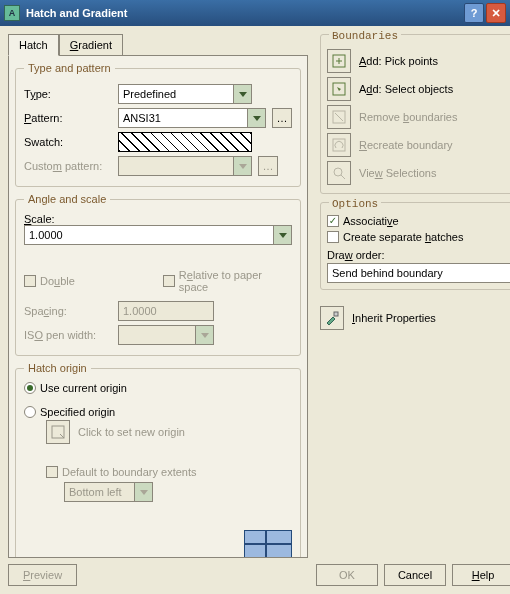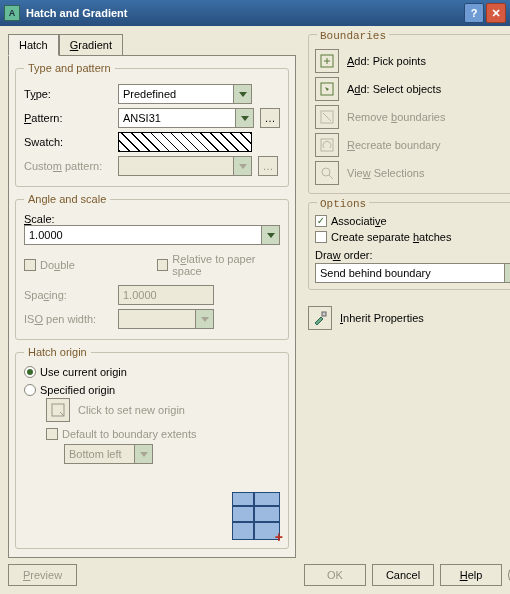--- a/index.html
+++ b/index.html
@@ -39,21 +39,21 @@
 
   .swatch { width:134px; height:20px; border:1px solid #000; background:
     repeating-linear-gradient(45deg, #000 0 1px, transparent 1px 7px), #fff; }
 
   .textbox { height:20px; border:1px solid #8a867a; background:#fff; padding:0 4px; display:flex; align-items:center; }
   .textbox.dis { background:#ece9d8; color:#9a978a; }
 
   .chk { display:flex; align-items:center; gap:4px; }
   .chk .box { width:12px; height:12px; border:1px solid #8a867a; background:#fff; display:flex; align-items:center; justify-content:center; }
   .chk.dis .box { background:#ece9d8; }
-  .chk.dis { color:#9a978a; }
+  .chk.dis { color:#9a978a;margin-top:16px; }
   .chk .box.checked::after { content:"✓"; font-size:10px; color:#3a6b2b; line-height:10px; }
 
   .radio { display:flex; align-items:center; gap:4px; }
   .radio .dot { width:12px; height:12px; border:1px solid #8a867a; border-radius:50%; background:#fff; display:flex; align-items:center; justify-content:center; }
   .radio .dot.sel::after { content:""; width:6px; height:6px; border-radius:50%; background:#3a6b2b; }
 
   .origin-sub { margin-left:22px; display:flex; flex-direction:column; gap:4px; }
   .origin-block { display:flex; gap:18px;flex-direction:column; }
   .origin-left { flex:1; display:flex; flex-direction:column; gap:4px; }
   .origin-preview { width:48px; height:48px; border:1px solid #234a7a; background:
@@ -107,21 +107,21 @@
             <span class="ctext">Predefined</span>
             <span class="cbtn">
                 <svg viewBox="0 0 8 8">
                   <path d="M0 2 L8 2 L4 7 Z" fill="#3b5a2e"></path>
                 </svg>
               </span>
           </div>
         </div>
         <div class="row">
           <span class="lbl"><u class="ak">P</u>attern:</span>
-          <div class="combo" style="width:136px">
+          <div class="combo" style="width:148px">
             <span class="ctext">ANSI31</span>
             <span class="cbtn">
                 <svg viewBox="0 0 8 8">
                   <path d="M0 2 L8 2 L4 7 Z" fill="#3b5a2e"></path>
                 </svg>
               </span>
           </div>
           <div class="smallbtn">…</div>
         </div>
         <div class="row">
@@ -185,21 +185,21 @@
           </div>
         </div>
       </fieldset>
 
       <fieldset class="group">
         <legend>Hatch origin</legend>
         <div class="radio">
           <span class="dot sel"></span>
           <span>Use current origin</span>
         </div>
-        <div class="radio" style="margin-top:6px">
+        <div class="radio" style="margin-top:12px">
           <span class="dot"></span>
           <span>Specified origin</span>
         </div>
         <div class="origin-sub">
           <div class="origin-block">
             <div class="origin-left">
               <div class="side-item dis">
                 <div class="iconbox">
                     <svg width="14" height="14">
                       <rect x="1" y="1" width="12" height="12" fill="none" stroke="#9a978a"></rect>

